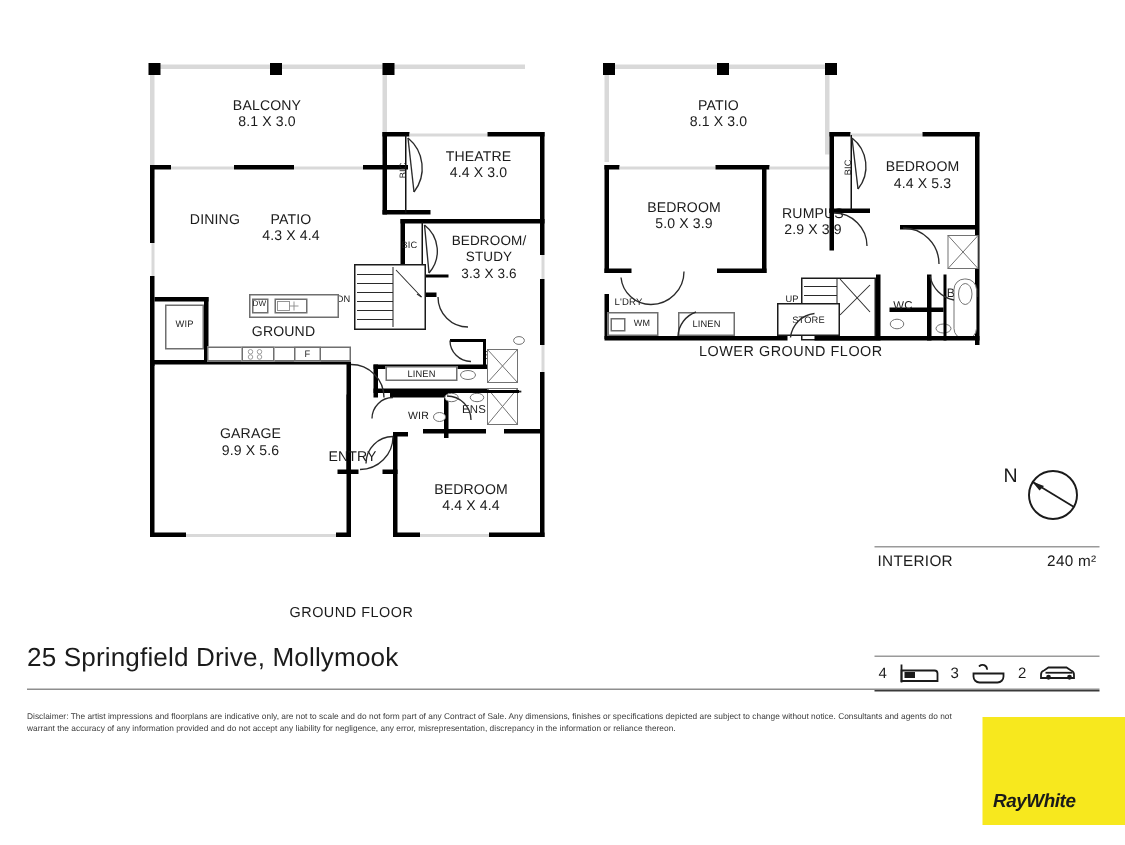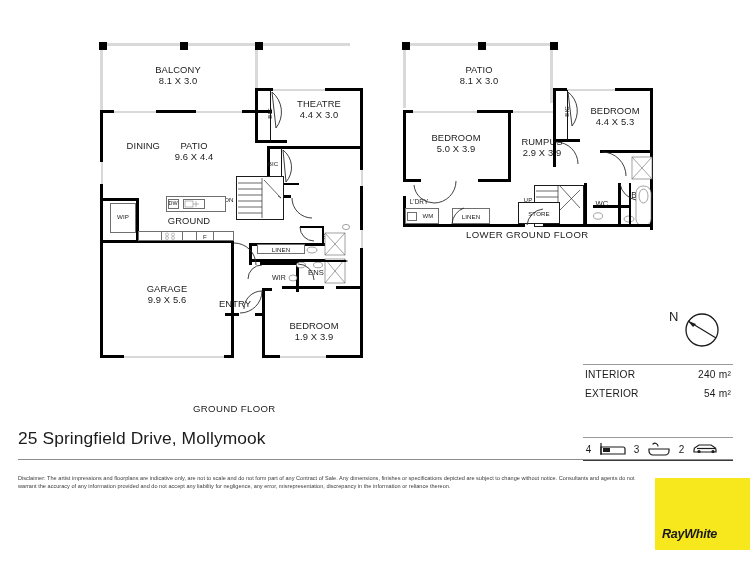--- a/index.html
+++ b/index.html
@@ -121,30 +121,35 @@
     <div class="rm" style="left:283px;top:98px;width:72px;">
       <span class="n">THEATRE</span>
       <span class="d">4.4 X 3.0</span>
     </div>
 
     <div class="rm" style="left:110px;top:140px;width:50px;text-align:right;">
       <span class="n">DINING</span>
     </div>
     <div class="rm" style="left:158px;top:140px;width:72px;">
       <span class="n">PATIO</span>
-      <span class="d">9.6 X 4.4</span>
+      <span class="d">4.3 X 4.4</span>
     </div>
 
     <div class="wall" style="left:267px;top:146px;width:96px;height:3.2px;"></div>
     <div class="wall" style="left:267px;top:146px;width:3.2px;height:52px;"></div>
     <div class="wall" style="left:267px;top:195px;width:24px;height:3.2px;"></div>
     <div class="wall-thin" style="left:281px;top:148px;width:1.4px;height:36px;"></div>
     <div class="wall" style="left:267px;top:183px;width:32px;height:2.4px;"></div>
     <div class="lbl-sm" style="left:265px;top:160px;width:16px;">BIC</div>
 
+    <div class="rm" style="left:292px;top:155px;width:68px;font-size:9px;line-height:11px;">
+      <span class="n">BEDROOM/</span>
+      <span class="n">STUDY</span>
+      <span class="d">3.3 X 3.6</span>
+    </div>
 
     <div class="box" style="left:236px;top:176px;width:48px;height:44px;"></div>
     <svg class="ov" width="400" height="420">
       <g stroke="#2a2a2a" stroke-width="0.7" fill="none">
         <line x1="238" y1="183" x2="262" y2="183"></line>
         <line x1="238" y1="189" x2="262" y2="189"></line>
         <line x1="238" y1="195" x2="262" y2="195"></line>
         <line x1="238" y1="201" x2="262" y2="201"></line>
         <line x1="238" y1="207" x2="262" y2="207"></line>
         <line x1="238" y1="213" x2="262" y2="213"></line>
@@ -238,21 +243,21 @@
     <div class="wall" style="left:282px;top:286px;width:42px;height:2.6px;"></div>
     <div class="wall" style="left:336px;top:286px;width:26px;height:2.6px;"></div>
     <div class="wall" style="left:322px;top:226px;width:2.2px;height:18px;"></div>
     <div class="wall" style="left:300px;top:226px;width:24px;height:2.2px;"></div>
 
     <div class="wall" style="left:262px;top:355px;width:18px;height:3.2px;"></div>
     <div class="glass" style="left:280px;top:356px;width:46px;height:2px;"></div>
     <div class="wall" style="left:326px;top:355px;width:37px;height:3.2px;"></div>
     <div class="rm" style="left:280px;top:320px;width:68px;">
       <span class="n">BEDROOM</span>
-      <span class="d">1.9 X 3.9</span>
+      <span class="d">4.4 X 4.4</span>
     </div>
 
     <svg class="ov" width="400" height="420">
       <g stroke="#2a2a2a" stroke-width="0.9" fill="none">
         <path d="M272 92 A26 26 0 0 1 276 128"></path>
           <line x1="272" y1="92" x2="276" y2="128"></line>
         <path d="M283 150 A22 22 0 0 1 286 182"></path>
           <line x1="283" y1="150" x2="286" y2="182"></line>
         <path d="M292 198 A20 20 0 0 0 312 218"></path>
         <path d="M300 227 A14 14 0 0 0 314 241"></path>
@@ -388,24 +393,20 @@
       <line x1="33" y1="16" x2="61" y2="33" stroke="#1b1b1b" stroke-width="1.2"></line>
       <polygon points="33,16 41,19 38,22" fill="#1b1b1b"></polygon>
       <text x="14" y="16" font-family="Liberation Sans, sans-serif" font-size="13" fill="#1b1b1b">N</text>
     </svg>
   </div>
 
   <div id="areaTable">
     <div class="arow top">
       <span class="k">INTERIOR</span>
       <span class="v">240 m²</span>
-    </div>
-    <div class="arow">
-      <span class="k">EXTERIOR</span>
-      <span class="v">54 m²</span>
     </div>
   </div>
 
   <div id="featBar">
     <span class="num">4</span>
     <span class="ic">
       <svg width="27" height="14" viewBox="0 0 27 14">
         <g stroke="#1b1b1b" stroke-width="1.2" fill="none">
           <line x1="2" y1="1" x2="2" y2="13"></line>
           <path d="M2 5 h22 a2 2 0 0 1 2 2 v5 h-24 z"></path>

